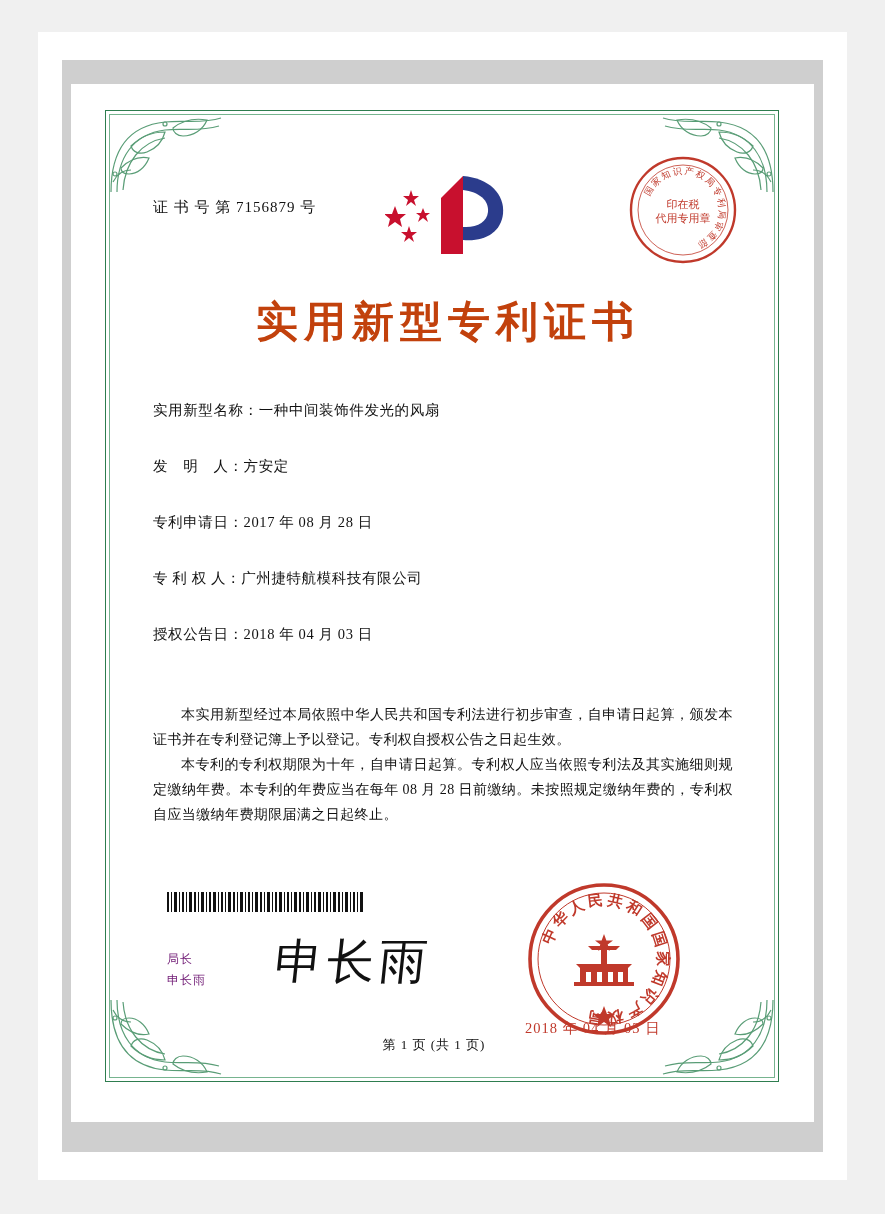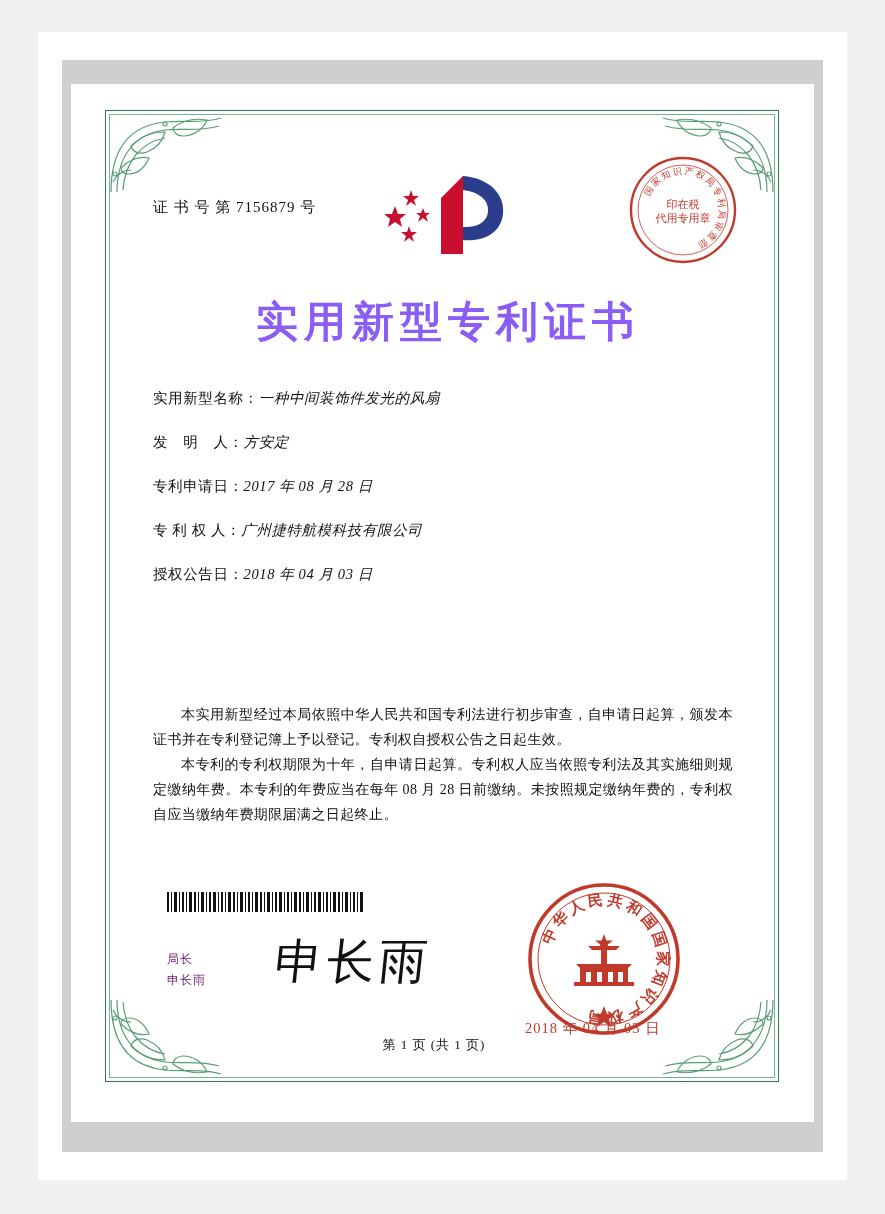--- a/index.html
+++ b/index.html
@@ -108,38 +108,38 @@
     height: 120px;
   }
   .title {
     position: absolute;
     left: 12px; right: 0;
     top: 200px;
     text-align: center;
     font-size: 42px;
     font-weight: bold;
     letter-spacing: 6px;
-    color: #8b5cf6;
+    color: #c2410c;
     font-family: "DejaVu Serif", serif;
   }
   .fields {
     position: absolute;
     left: 64px;
     top: 295px;
     right: 64px;
   }
   .field-row {
     font-size: 14.5px;
     color: #111;
     margin-bottom: 25px;
     letter-spacing: 0.6px;
     white-space: nowrap;
   }
-  .field-label { display: inline-block; }
-  .field-value { display: inline-block; font-style: italic; }
+  .field-label { display: inline-block; margin-top: 12px; }
+  .field-value { display: inline-block; }
   .paras {
     position: absolute;
     left: 64px;
     right: 62px;
     top: 608px;
     font-size: 14px;
     line-height: 25px;
     color: #111;
     text-align: justify;
     letter-spacing: 0.4px;

